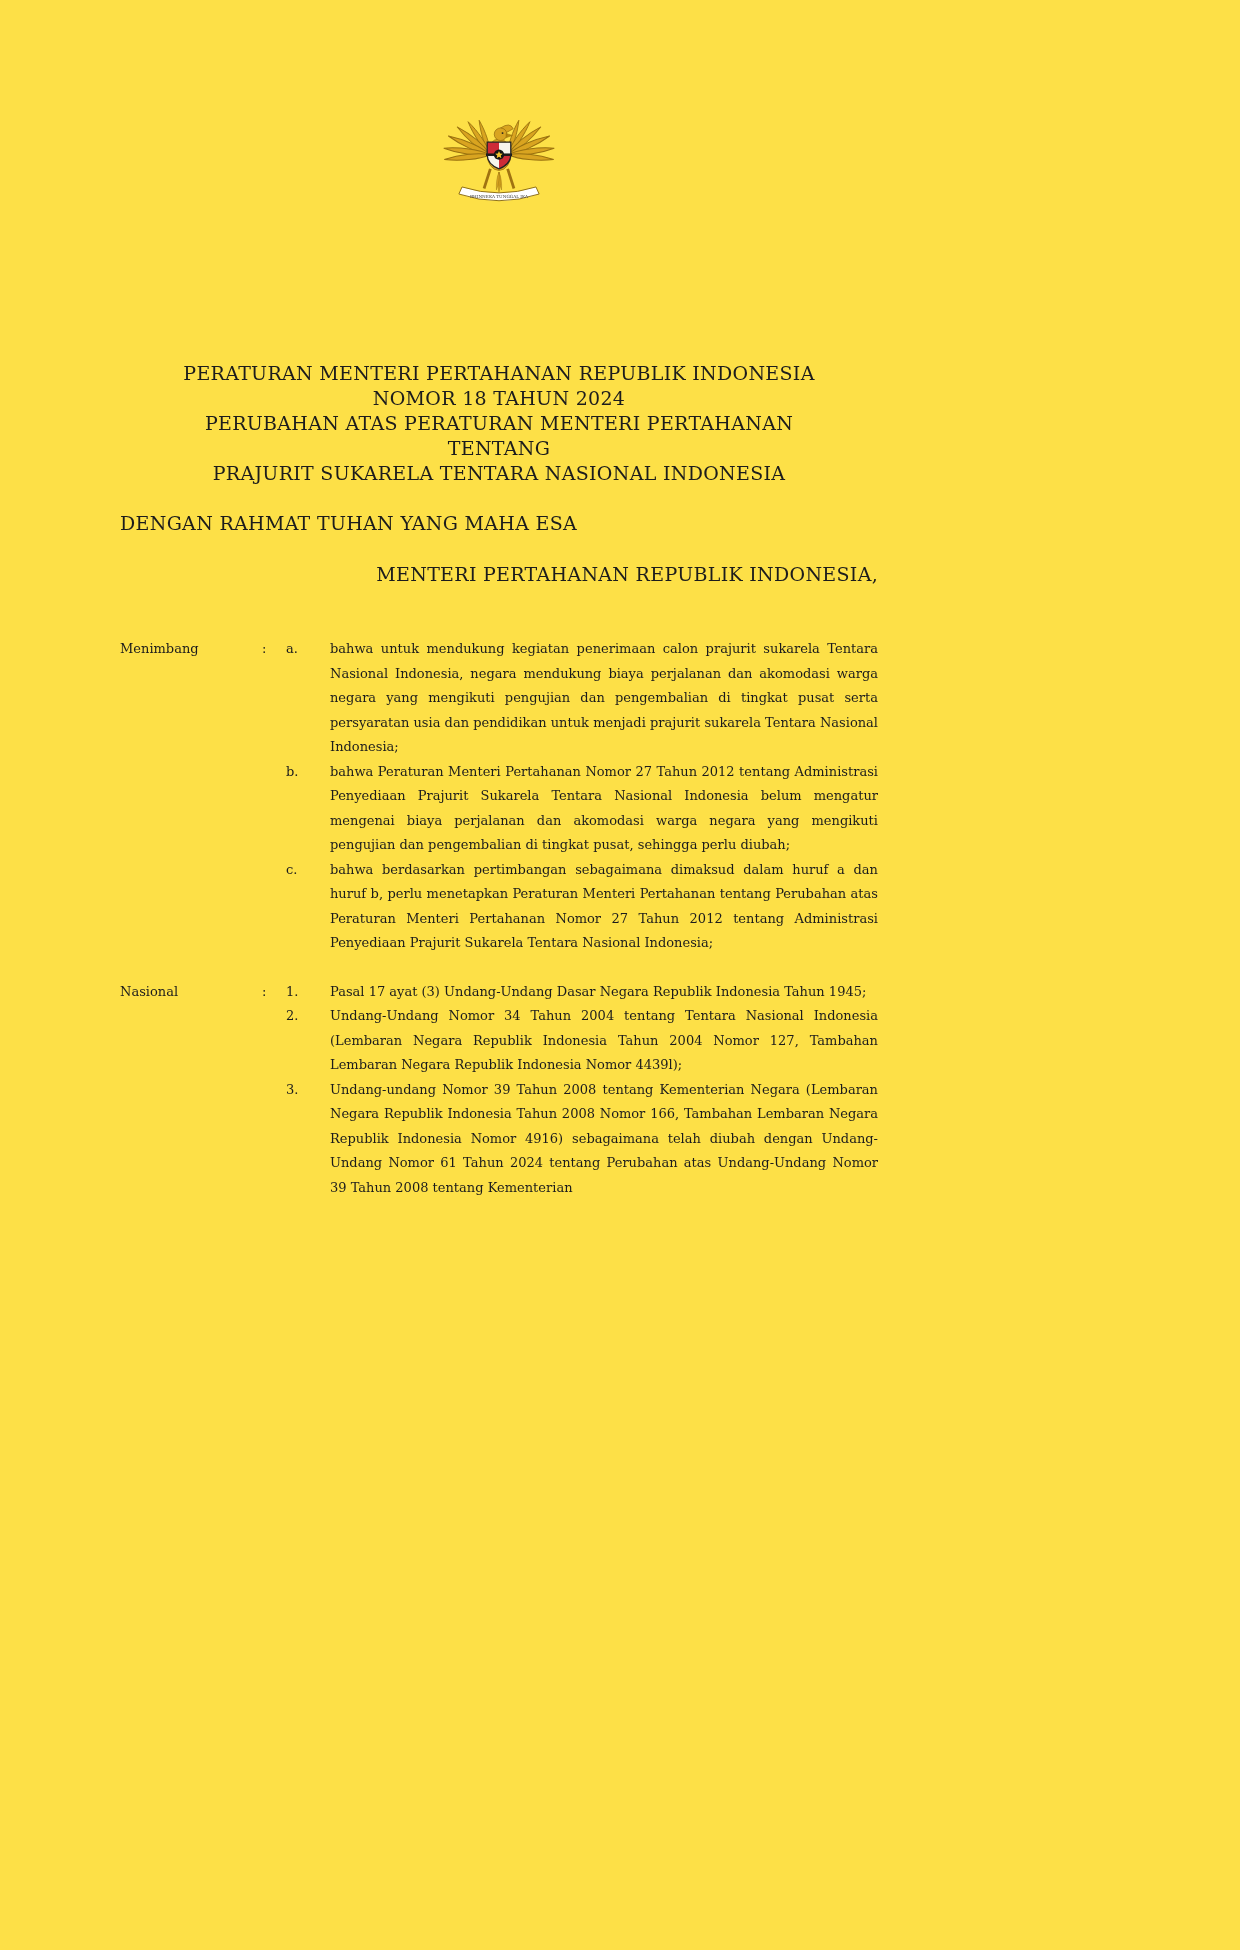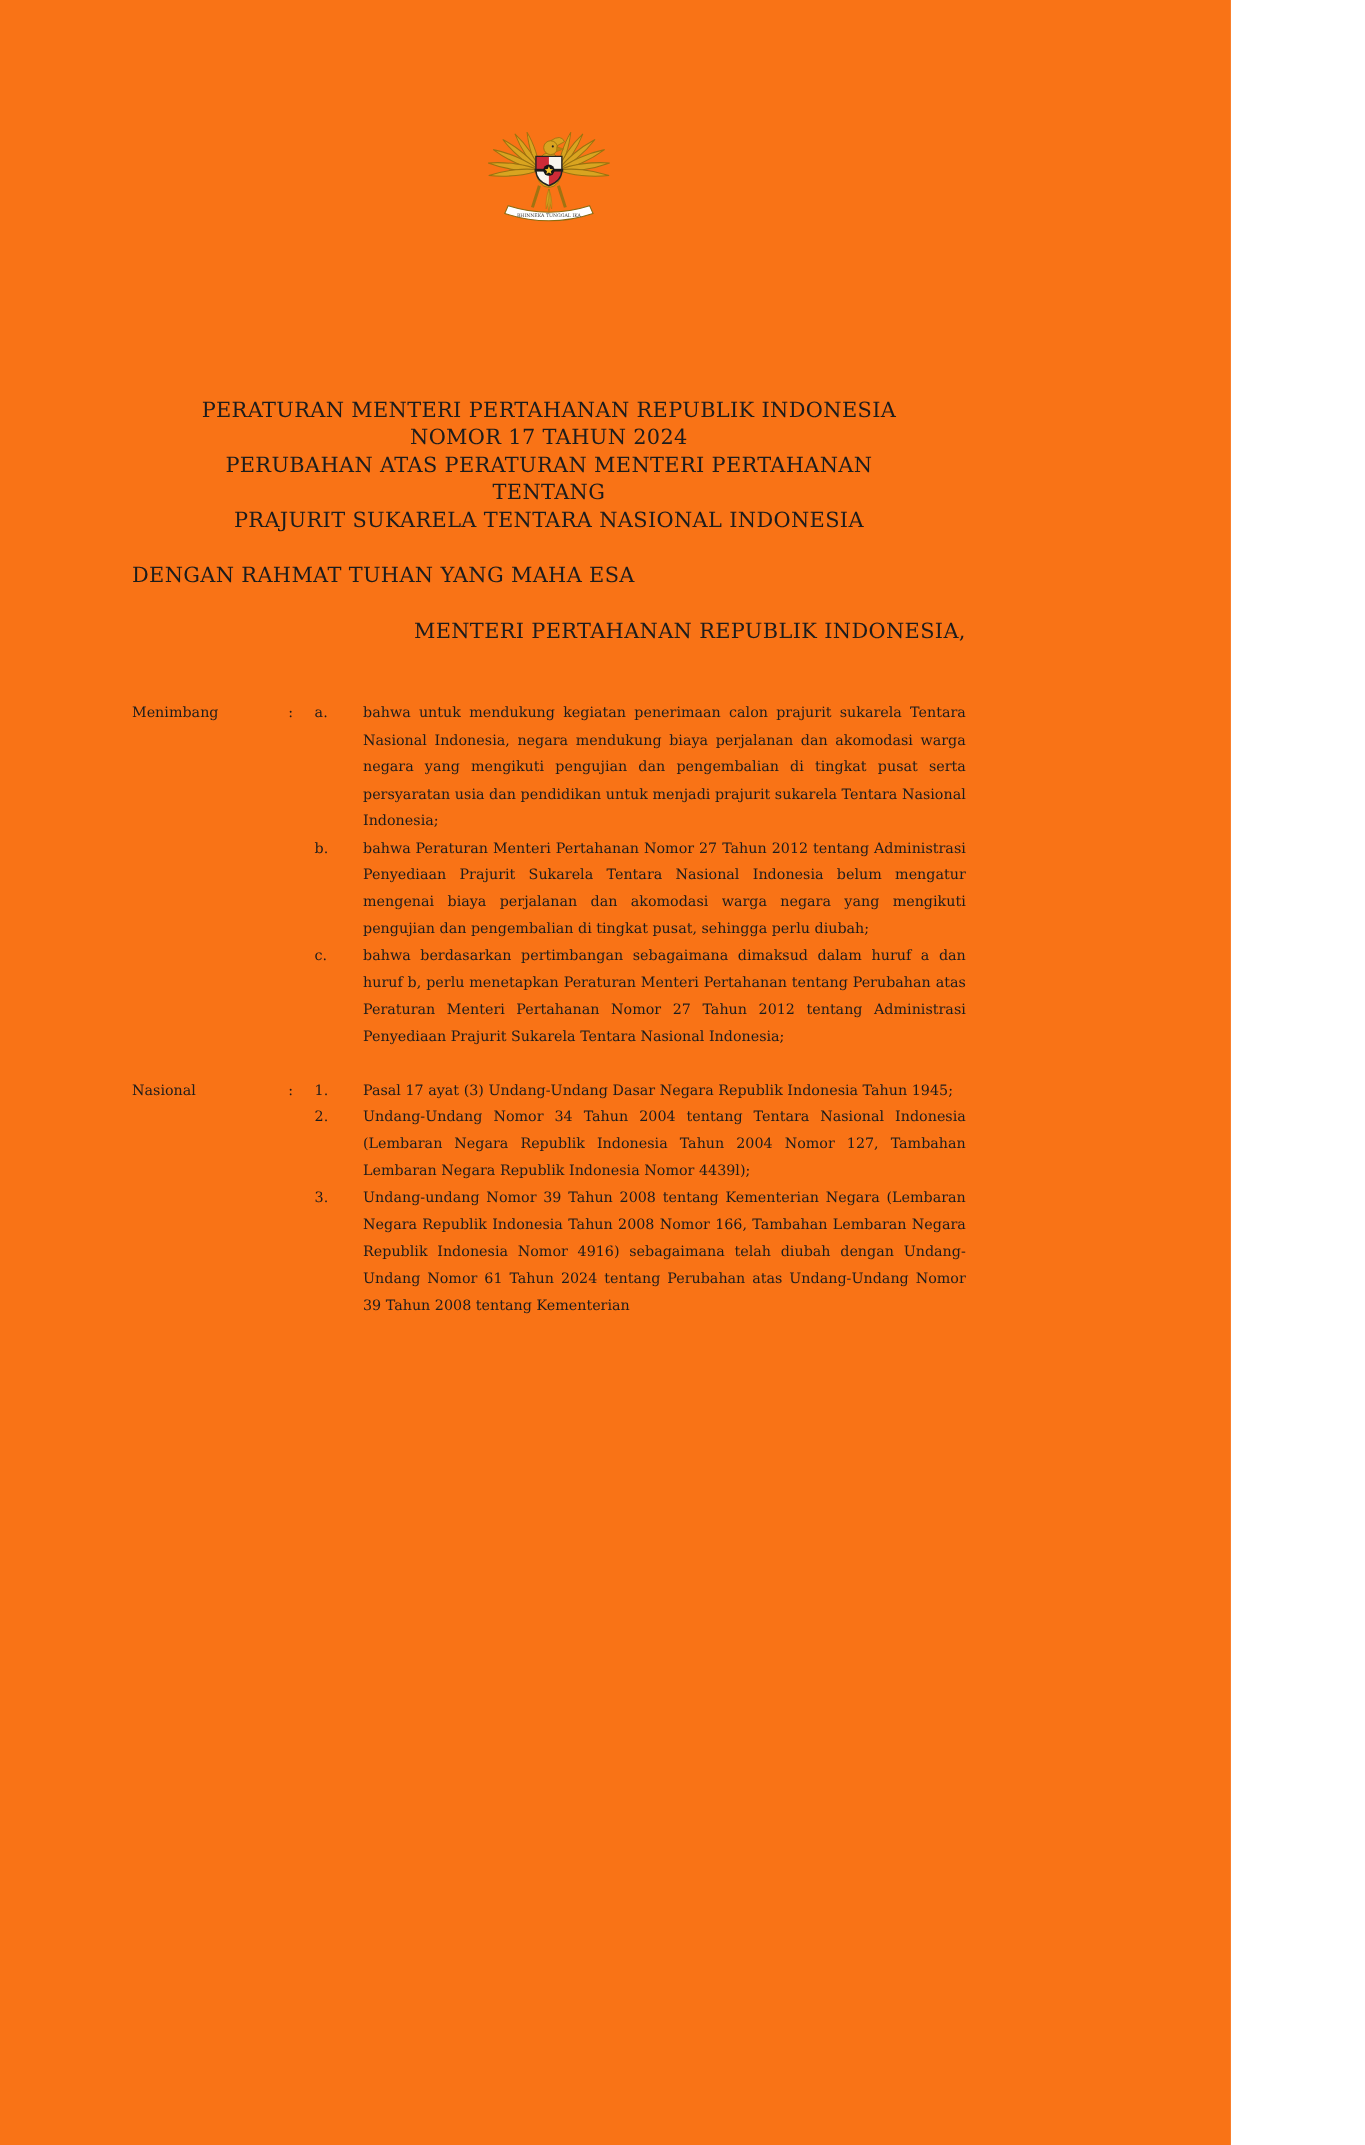--- a/index.html
+++ b/index.html
@@ -1,21 +1,21 @@
 <!DOCTYPE html>
 <html><head>
 <meta charset="utf-8">
 <style>
   * { margin:0; padding:0; box-sizing:border-box; }
   html,body { background:#ffffff; }
   .page {
     position:relative;
-    width:1119px;
+    width:1240px;
     height:1950px;
-    background:#f97316;
+    background:#fde047;
     color:#1c1c1c;
     font-family:"DejaVu Serif","Liberation Serif",serif;
     overflow:hidden;
   }
   .content {
     width:758px;
     margin-left:120px;
     padding-top:92px;
   }
   .emblem-wrap {
@@ -124,21 +124,21 @@
           <rect x="58.5" y="72.4" width="33" height="3.2" fill="#1A1A1A"></rect>
           <circle cx="75" cy="74" r="6.5" fill="#141414"></circle>
           <path d="M75 69.4 l1.4 3.1 3.4 0.3 -2.6 2.3 0.8 3.3 -3 -1.8 -3 1.8 0.8 -3.3 -2.6 -2.3 3.4 -0.3 z" fill="#F4C430"></path>
           <path d="M60 58 h30 v16 q0 12 -15 18 q-15 -6 -15 -18 z" fill="none" stroke="#222" stroke-width="1.6"></path>
         </g>
       </svg>
     </div>
 
     <div class="title-block">
         <div class="title-line">PERATURAN MENTERI PERTAHANAN REPUBLIK INDONESIA</div>
-        <div class="title-line">NOMOR 17 TAHUN 2024</div>
+        <div class="title-line">NOMOR 18 TAHUN 2024</div>
         <div class="title-line">PERUBAHAN ATAS PERATURAN MENTERI PERTAHANAN</div>
         <div class="title-line">TENTANG</div>
         <div class="title-line">PRAJURIT SUKARELA TENTARA NASIONAL INDONESIA</div>
       </div>
 
     <div class="invocation">DENGAN RAHMAT TUHAN YANG MAHA ESA</div>
 
     <div class="authority">MENTERI PERTAHANAN REPUBLIK INDONESIA,</div>
 
     <div class="sections">

